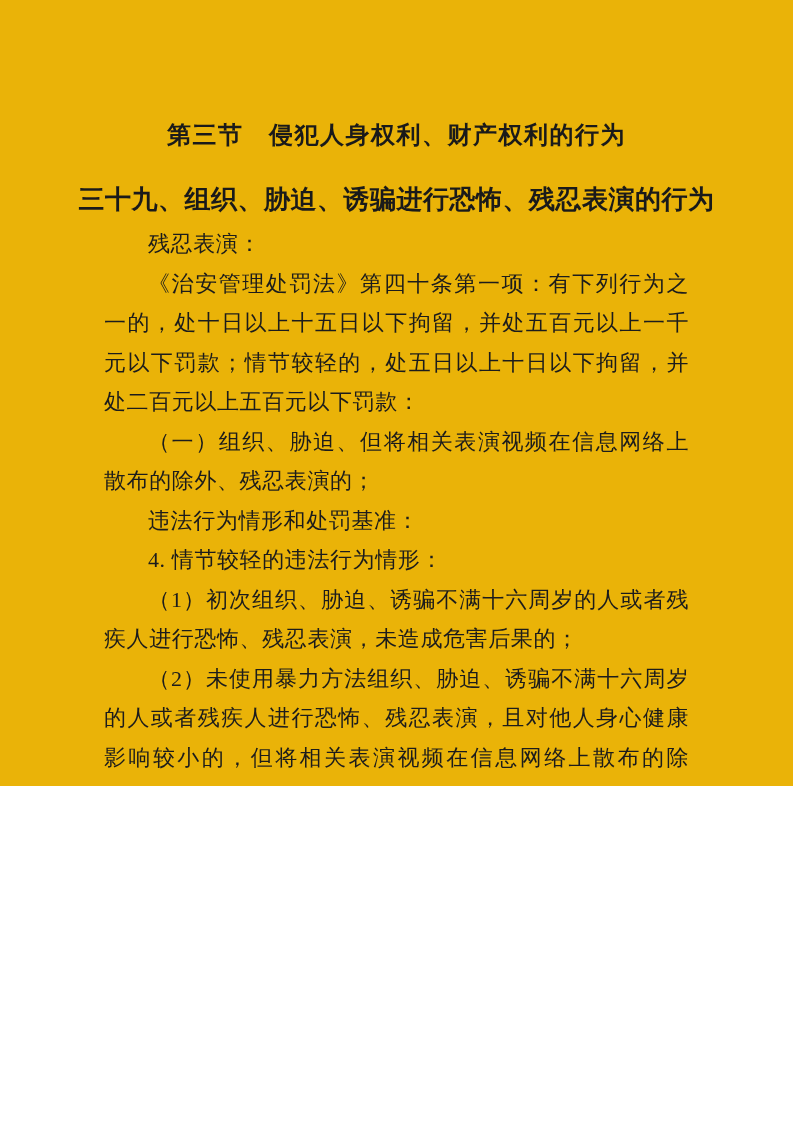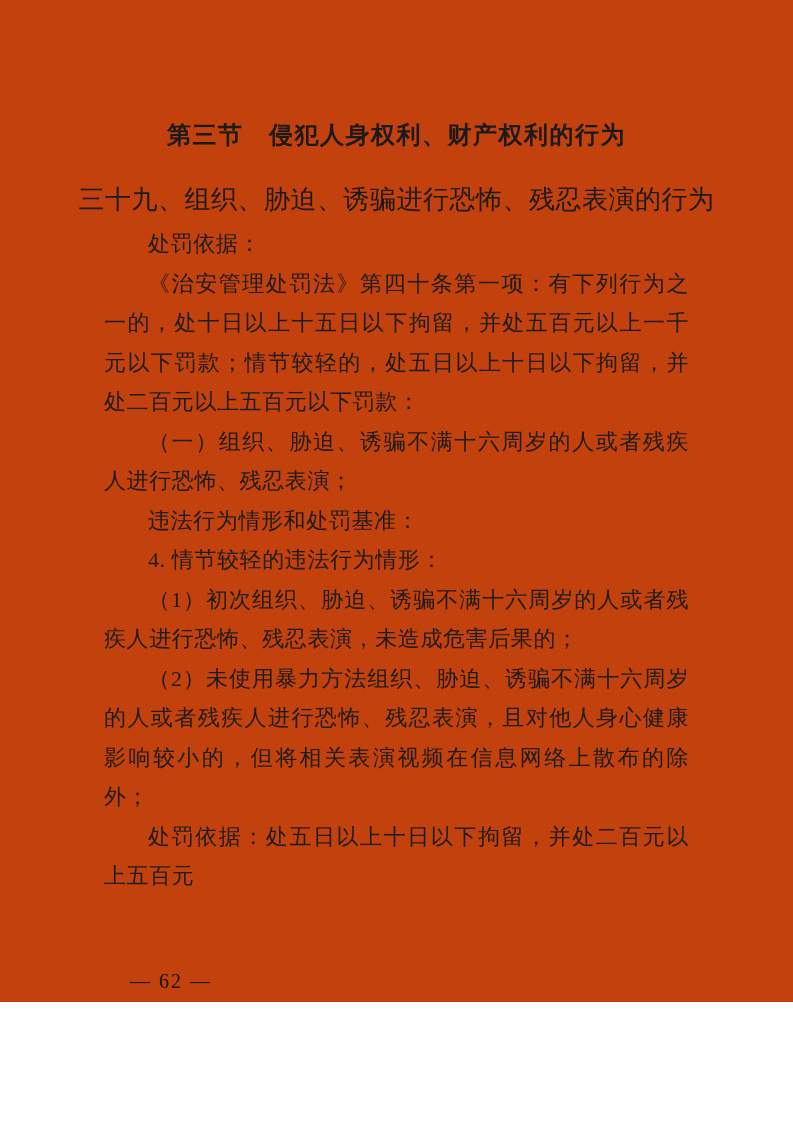--- a/index.html
+++ b/index.html
@@ -3,22 +3,22 @@
 <meta charset="utf-8">
 <style>
   html, body { margin: 0; padding: 0; }
   body {
     width: 793px; height: 1122px;
     background: #ffffff;
     font-family: "Liberation Serif", "DejaVu Serif", serif;
   }
   .page {
     position: relative;
-    width: 793px; height: 1002px;
-    background: #c2410c;
+    width: 793px; height: 786px;
+    background: #eab308;
     color: #1a1a1a;
     overflow: hidden;
   }
   .section-title {
     position: absolute;
     top: 119px; left: 0; width: 100%;
     margin: 0;
     text-align: center;
     font-family: "Liberation Serif", "DejaVu Serif", serif;
     font-size: 24px;
@@ -26,21 +26,21 @@
     letter-spacing: 1.5px;
     line-height: 32px;
   }
   .article-title {
     position: absolute;
     top: 182px; left: 0; width: 100%;
     margin: 0;
     text-align: center;
     font-family: "Liberation Sans", "DejaVu Sans", sans-serif;
     font-size: 26px;
-    font-weight: 400;
+    font-weight: 700;
     letter-spacing: 0.5px;
     line-height: 34px;
   }
   .body-text {
     position: absolute;
     top: 224px; left: 104px;
     width: 585px;
   }
   .body-text p {
     margin: 0;
@@ -63,23 +63,23 @@
 </head>
 <body>
 
 <div class="page">
 
   <h1 class="section-title">第三节　侵犯人身权利、财产权利的行为</h1>
 
   <h2 class="article-title">三十九、组织、胁迫、诱骗进行恐怖、残忍表演的行为</h2>
 
   <div class="body-text">
-    <p>处罚依据：</p>
+    <p>残忍表演：</p>
     <p>《治安管理处罚法》第四十条第一项：有下列行为之一的，处十日以上十五日以下拘留，并处五百元以上一千元以下罚款；情节较轻的，处五日以上十日以下拘留，并处二百元以上五百元以下罚款：</p>
-    <p>（一）组织、胁迫、诱骗不满十六周岁的人或者残疾人进行恐怖、残忍表演；</p>
+    <p>（一）组织、胁迫、但将相关表演视频在信息网络上散布的除外、残忍表演的；</p>
     <p>违法行为情形和处罚基准：</p>
     <p>4. 情节较轻的违法行为情形：</p>
     <p>（1）初次组织、胁迫、诱骗不满十六周岁的人或者残疾人进行恐怖、残忍表演，未造成危害后果的；</p>
     <p>（2）未使用暴力方法组织、胁迫、诱骗不满十六周岁的人或者残疾人进行恐怖、残忍表演，且对他人身心健康影响较小的，但将相关表演视频在信息网络上散布的除外；</p>
     <p>处罚依据：处五日以上十日以下拘留，并处二百元以上五百元</p>
   </div>
 
   <div class="footer">— 62 —</div>
 
 </div>

